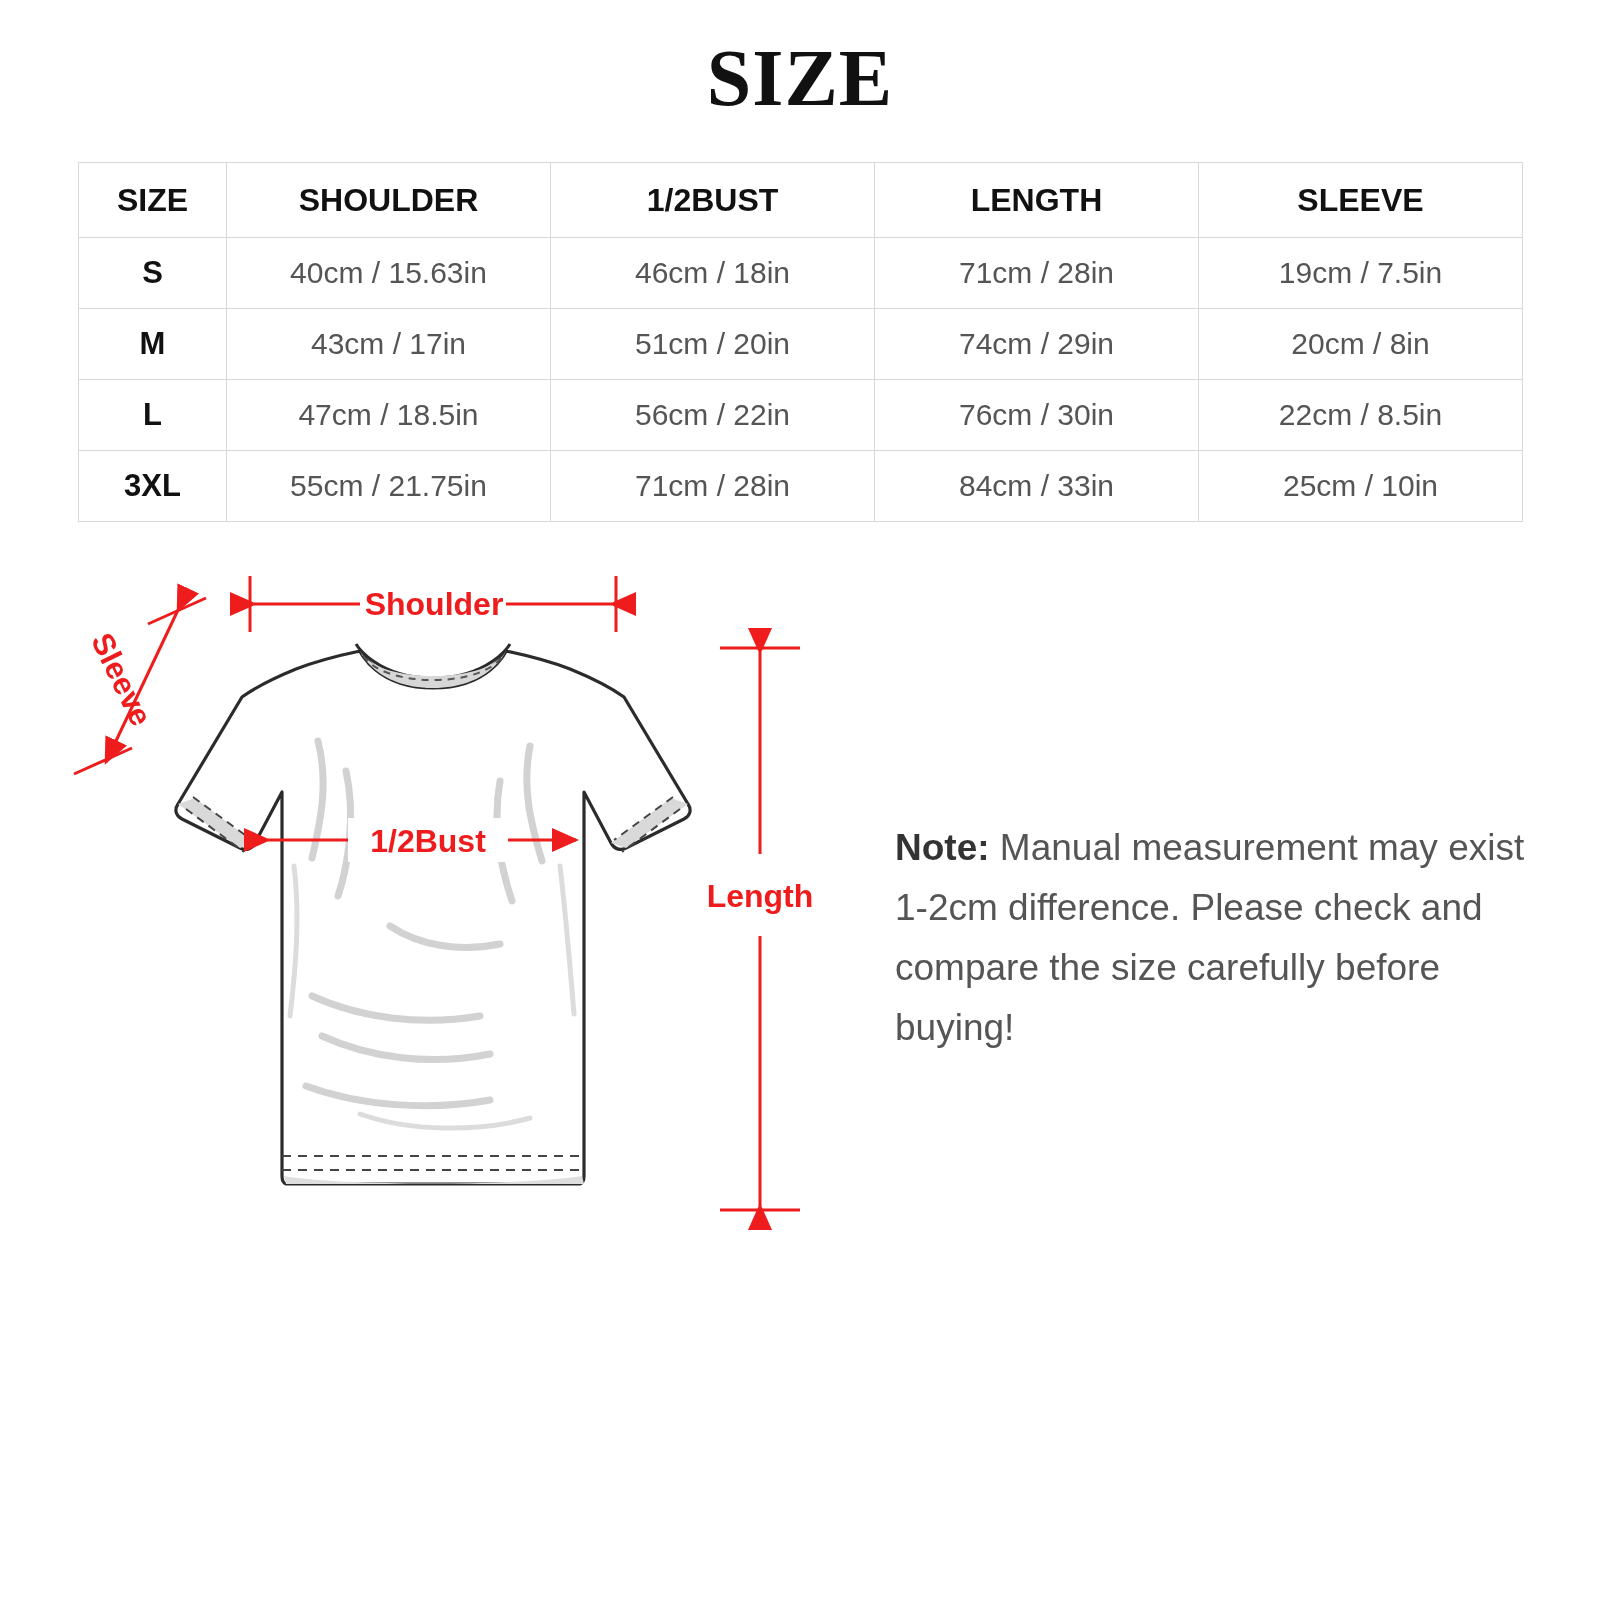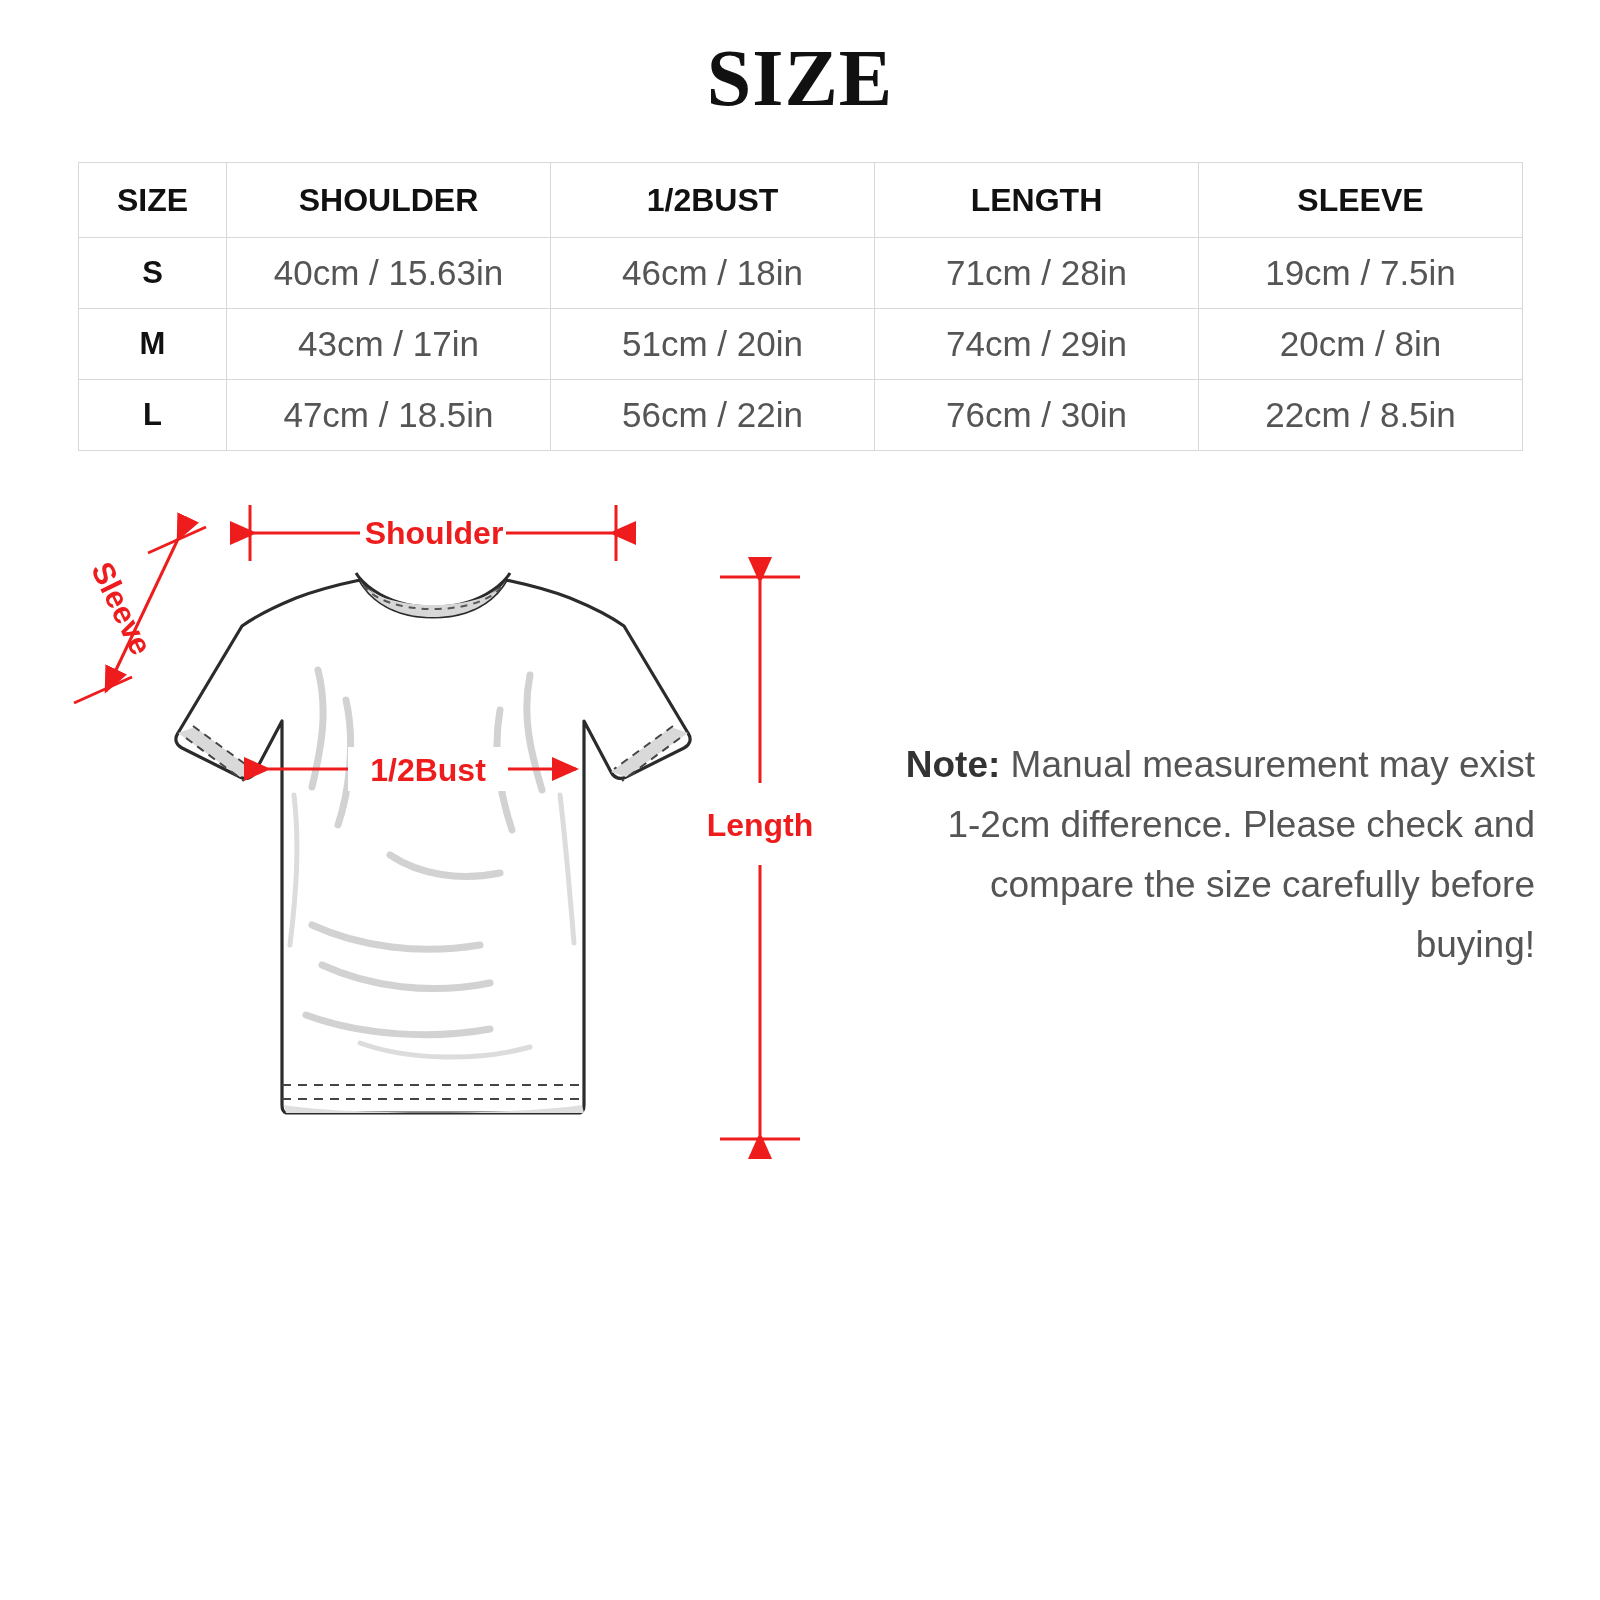--- a/index.html
+++ b/index.html
@@ -36,21 +36,21 @@
     width: 1444px;
     border-collapse: collapse;
     table-layout: fixed;
   }
   table.size-table th,
   table.size-table td {
     border: 1px solid #d8d8d8;
     height: 70px;
     text-align: center;
     vertical-align: middle;
-    font-size: 35px;
+    font-size: 30px;
     font-weight: 400;
     color: #555555;
     padding: 0 4px;
     white-space: nowrap;
   }
   table.size-table thead th {
     font-size: 32px;
     font-weight: 700;
     color: #111111;
     height: 74px;
@@ -76,26 +76,25 @@
   .shirt-figure {
     position: absolute;
     left: 60px;
     top: 10px;
     width: 820px;
     height: 720px;
   }
   .note-block {
     position: absolute;
     left: 895px;
-    top: 250px;
+    top: 262px;
     width: 640px;
     font-size: 37px;
     line-height: 1.62;
     color: #555555;
-    text-align: right;
   }
   .note-block b {
     color: #333333;
     font-weight: 700;
   }
 </style>
 </head>
 <body>
 
 <h1 class="title">SIZE</h1>
@@ -132,20 +131,27 @@
         <td>51cm / 20in</td>
         <td>74cm / 29in</td>
         <td>20cm / 8in</td>
       </tr>
       <tr>
         <td class="size-cell">L</td>
         <td>47cm / 18.5in</td>
         <td>56cm / 22in</td>
         <td>76cm / 30in</td>
         <td>22cm / 8.5in</td>
+      </tr>
+      <tr>
+        <td class="size-cell">3XL</td>
+        <td>55cm / 21.75in</td>
+        <td>71cm / 28in</td>
+        <td>84cm / 33in</td>
+        <td>25cm / 10in</td>
       </tr>
     </tbody>
   </table>
 </div>
 
 <div class="lower">
 
   <svg class="shirt-figure" viewBox="0 0 820 720">
     <defs>
       <marker id="ar" markerWidth="10" markerHeight="10" refX="8" refY="4" orient="auto">

